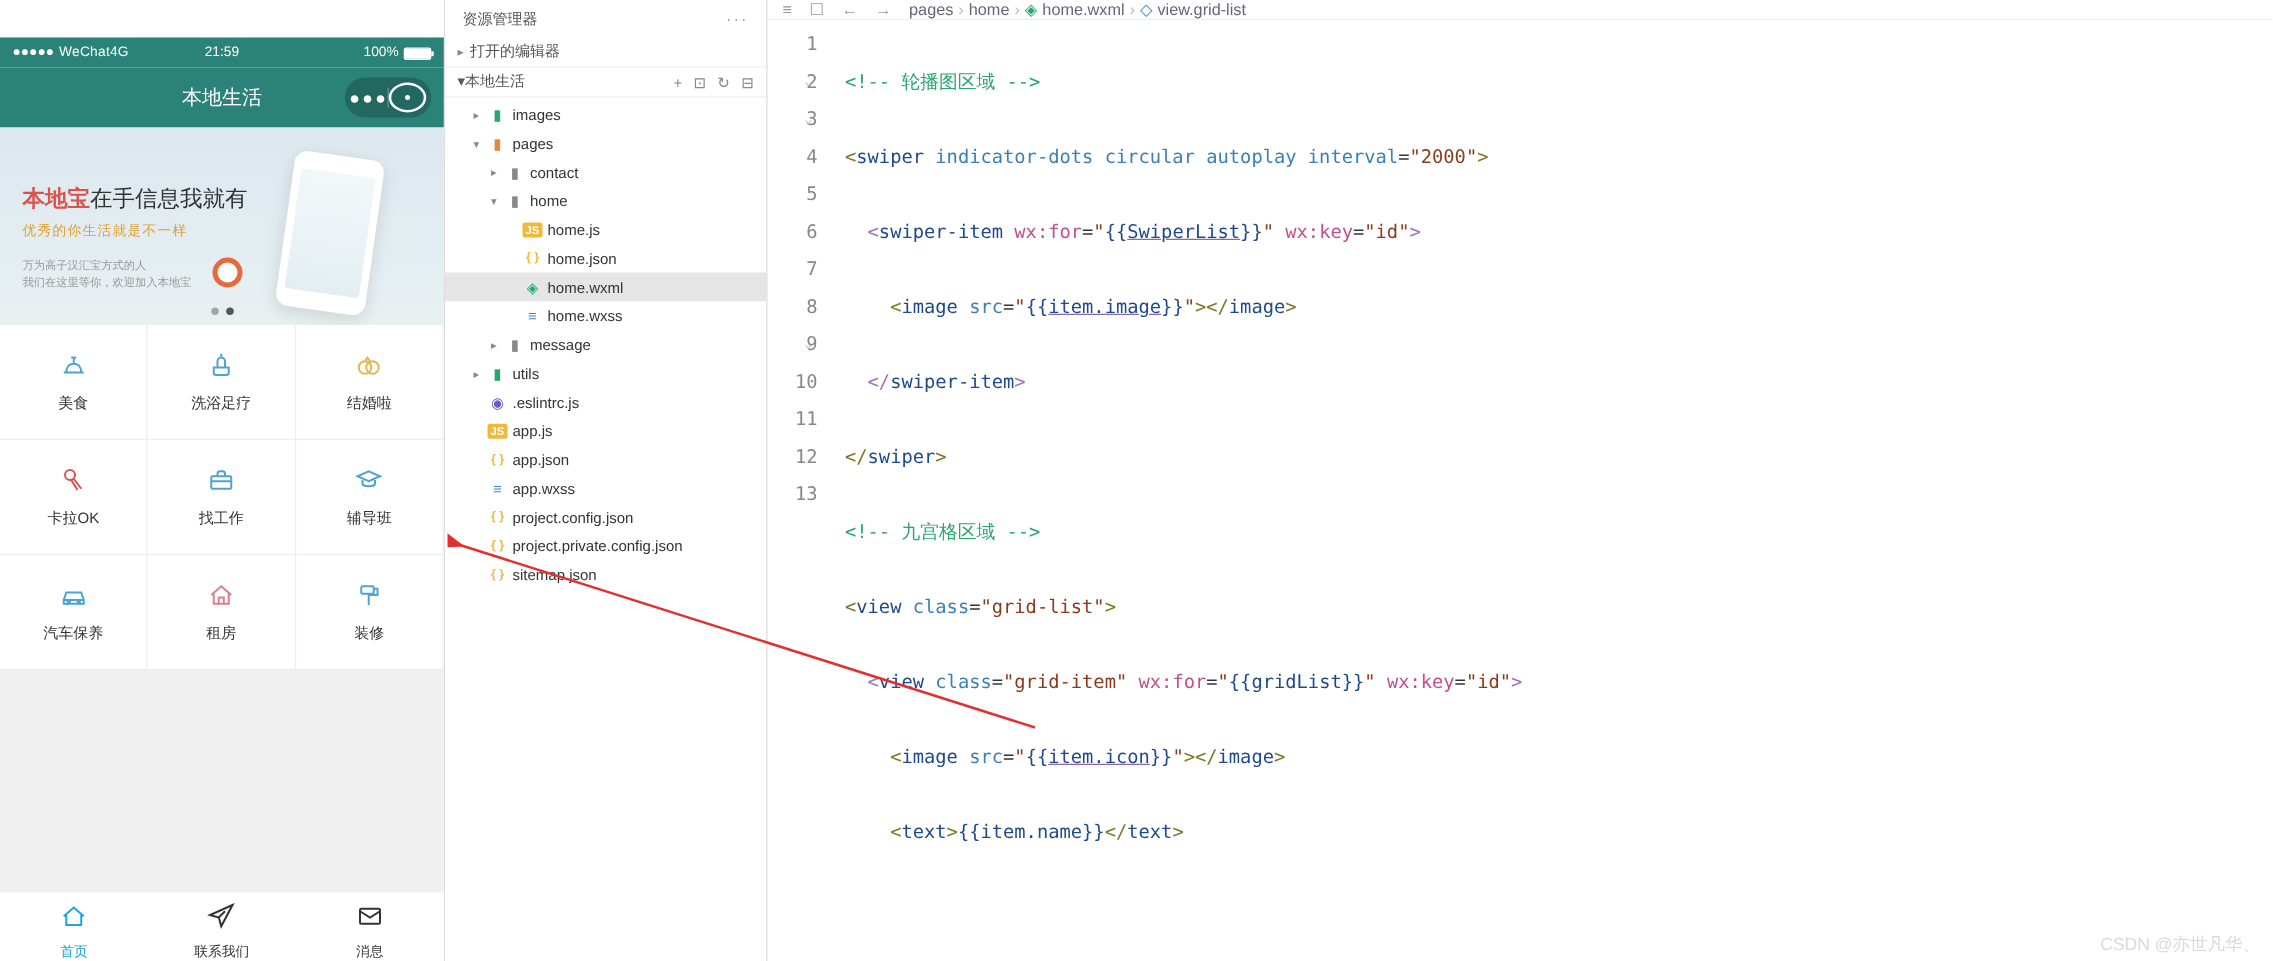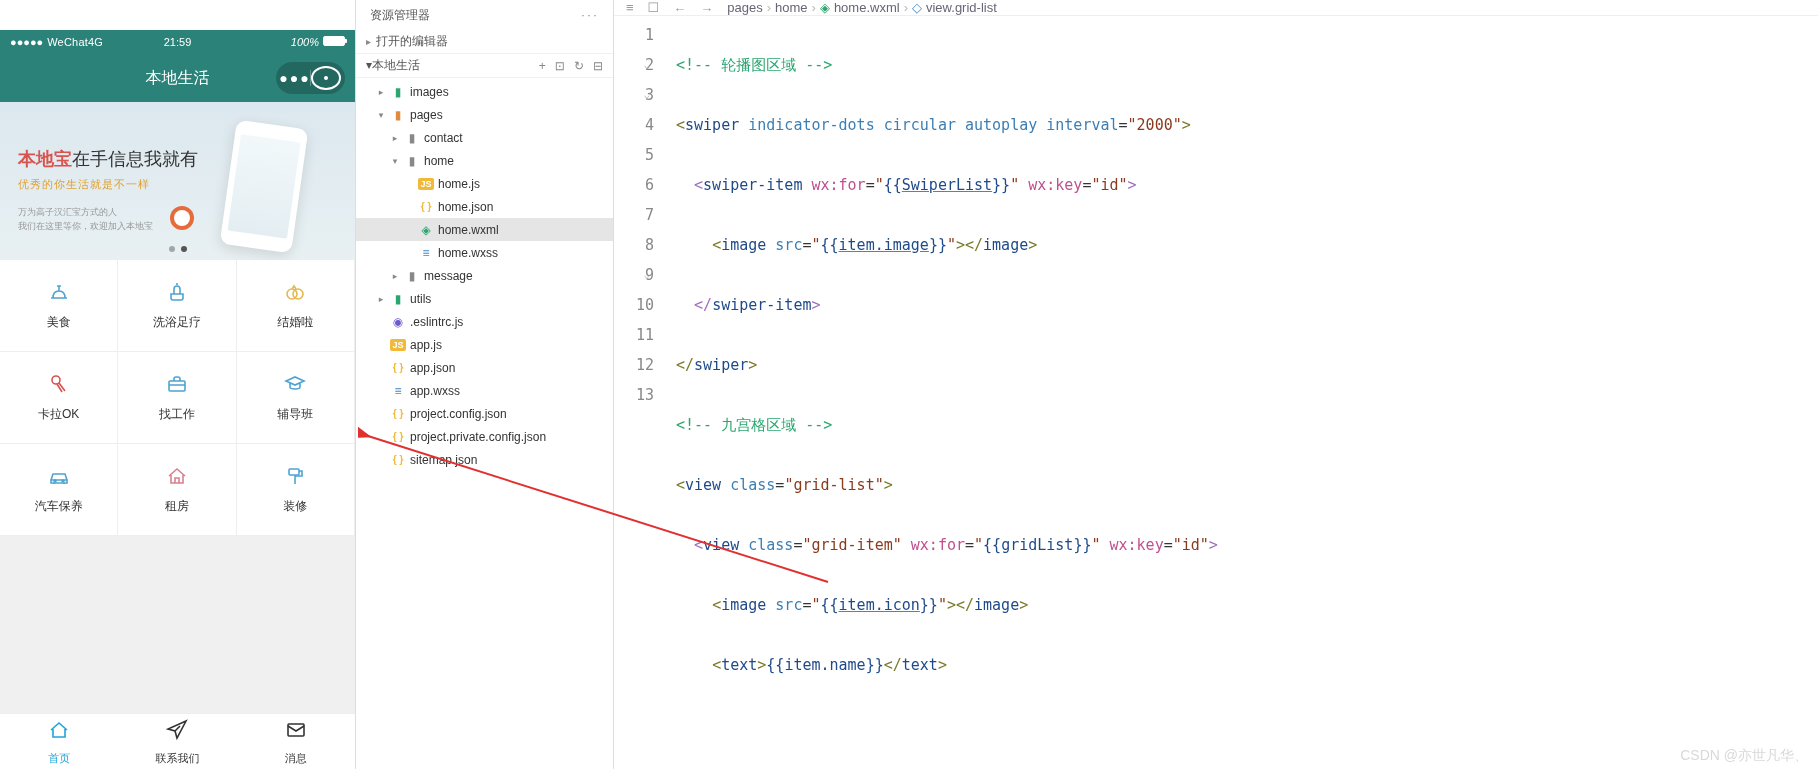--- a/index.html
+++ b/index.html
@@ -7,21 +7,21 @@
     .container { display: flex; width: 1818px; height: 769px; position: relative; }
     
     
     .simulator { width: 356px; background: #f5f5f5; display: flex; flex-direction: column; border-right: 1px solid #ddd; position: relative; }
     .sim-top { height: 30px; background: #fff; }
     .phone-frame { flex: 1; background: #f0f0f0; display: flex; flex-direction: column; }
     .status-bar { height: 24px; background: #2b8279; color: #fff; display: flex; align-items: center; padding: 0 10px; font-size: 11px; justify-content: space-between; }
     .status-bar .sig { display: flex; align-items: center; gap: 4px; }
     .status-bar .carrier { letter-spacing: 0.2px; }
     .status-bar .time { position: absolute; left: 50%; transform: translateX(-50%); }
-    .status-bar .right { display: flex; align-items: flex-start; gap: 4px; font-style: italic; }
+    .status-bar .right { display: flex; align-items: flex-end; gap: 4px; }
     .battery { width: 22px; height: 10px; border: 1px solid #fff; border-radius: 2px; position: relative; }
     .battery::after { content: ''; position: absolute; right: -3px; top: 2px; width: 2px; height: 4px; background: #fff; border-radius: 0 1px 1px 0; }
     .battery i { display: block; width: 100%; height: 100%; background: #fff; }
     
     .nav-bar { height: 48px; background: #2b8279; display: flex; align-items: center; justify-content: center; position: relative; color: #fff; }
     .nav-title { font-size: 16px; }
     .nav-actions { position: absolute; right: 10px; display: flex; align-items: center; gap: 0; background: rgba(0,0,0,0.2); border-radius: 20px; padding: 4px; }
     .nav-actions span { width: 30px; height: 24px; display: flex; align-items: center; justify-content: center; font-size: 14px; }
     .nav-actions .divider { width: 1px; height: 16px; background: rgba(255,255,255,0.3); }
     .target-icon { width: 16px; height: 16px; border: 2px solid #fff; border-radius: 50%; position: relative; }
@@ -41,21 +41,21 @@
     .banner-dots { position: absolute; left: 50%; bottom: 8px; transform: translateX(-50%); display: flex; gap: 6px; }
     .banner-dots i { width: 6px; height: 6px; background: rgba(0,0,0,0.3); border-radius: 50%; display: block; }
     .banner-dots i.active { background: #555; }
     
     .grid-list { background: #fff; display: grid; grid-template-columns: repeat(3, 1fr); }
     .grid-item { height: 92px; border-right: 1px solid #eee; border-bottom: 1px solid #eee; display: flex; flex-direction: column; align-items: center; justify-content: center; gap: 10px; }
     .grid-item .ico { width: 28px; height: 24px; display: flex; align-items: center; justify-content: center; font-size: 22px; }
     .grid-item .lbl { font-size: 12px; color: #333; }
     
     .tab-bar { height: 56px; background: #fff; border-top: 1px solid #eee; display: flex; margin-top:auto; }
-    .tab-item { flex: 1; display: flex; flex-direction: column; align-items: center; justify-content: center; gap: 3px; }
+    .tab-item { flex: 1; display: flex; flex-direction: column; align-items: center; justify-content: flex-end; gap: 3px; }
     .tab-item .ico { font-size: 22px; color: #333; }
     .tab-item .lbl { font-size: 11px; color: #333; }
     .tab-item.active .ico, .tab-item.active .lbl { color: #1fa5d9; }
     
     
     .explorer { width: 258px; border-right: 1px solid #ddd; display: flex; flex-direction: column; font-size: 12px; }
     .exp-title { height: 30px; display: flex; align-items: center; padding: 0 14px; justify-content: space-between; font-size: 12px; color: #555; }
     .exp-dots { color: #888; letter-spacing: 2px; }
     .exp-section { height: 24px; display: flex; align-items: center; padding: 0 10px; color: #555; border-bottom: 1px solid #f0f0f0; }
     .exp-section .chev { width: 10px; color: #888; font-size: 10px; }

